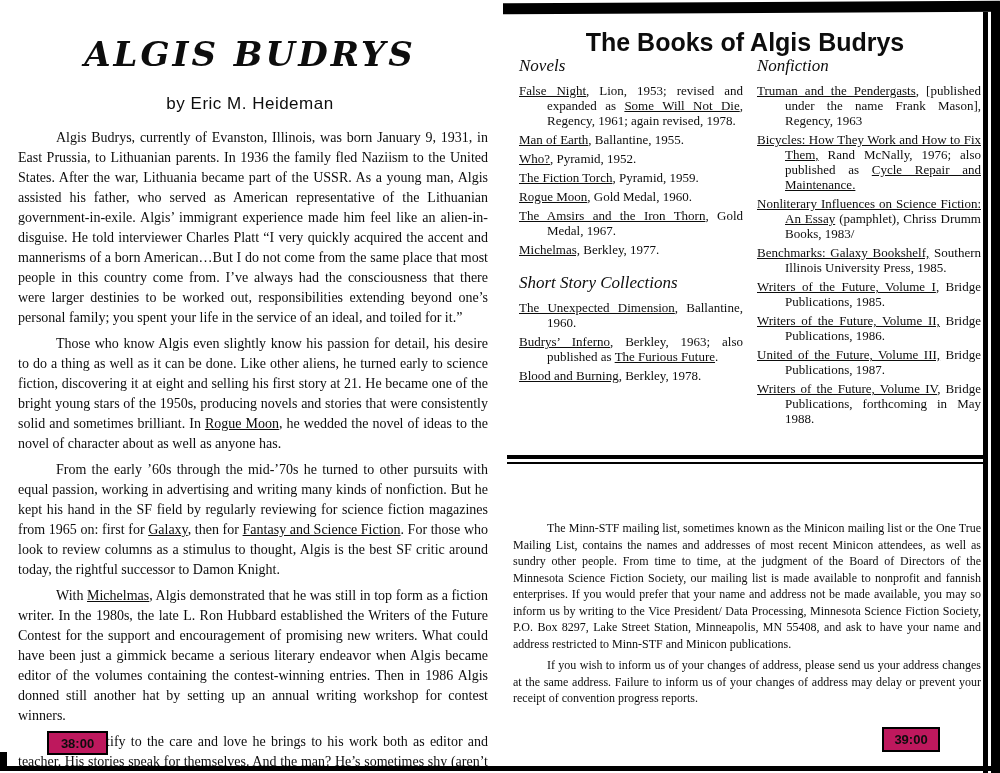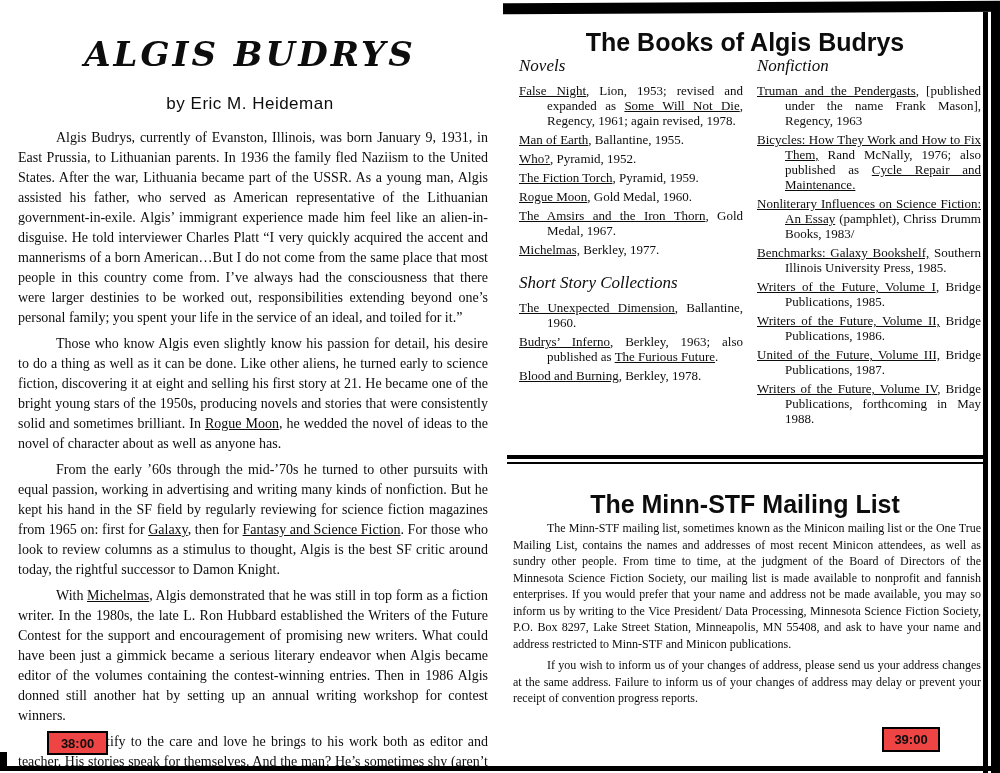--- a/index.html
+++ b/index.html
@@ -78,21 +78,21 @@
   .mailing-body { position: absolute; left: 8px; top: 520px; width: 468px; }
   .mailing-body .para { font-size: 12px; line-height: 16.5px; margin-bottom: 5px; text-indent: 34px; }
 
   
   .pagenum {
     position: absolute;
     border: 2px solid #000;
     display: flex; align-items: center; justify-content: center;
     font-family: "Liberation Sans", sans-serif;
     font-weight: bold; font-size: 13px;
-    background: #ef4444;
+    background: #be185d;
   }
   .pagenum-left { left: 47px; top: 731px; width: 57px; height: 20px; }
   .pagenum-right { left: 377px; top: 727px; width: 54px; height: 21px; }
 
   
   .artifact { position: absolute; background: #000; }
   .artifact-top-right { left: 503px; top: 2px; width: 497px; height: 11px; transform: rotate(-0.3deg); }
   .artifact-right-line { left: 983px; top: 12px; width: 5px; height: 761px; }
   .artifact-right-strip { left: 991px; top: 4px; width: 9px; height: 769px; }
   .artifact-bottom-bar { left: 0; top: 766px; width: 1000px; height: 5px; }
@@ -141,21 +141,20 @@
           <p class="entry"><span class="u">Bicycles: How They Work and How to Fix Them,</span><span> Rand McNally, 1976; also published as </span><span class="u">Cycle Repair and Maintenance.</span></p>
           <p class="entry"><span class="u">Nonliterary Influences on Science Fiction: An Essay</span><span> (pamphlet), Chriss Drumm Books, 1983/</span></p>
           <p class="entry"><span class="u">Benchmarks: Galaxy Bookshelf,</span><span> Southern Illinois University Press, 1985.</span></p>
           <p class="entry"><span class="u">Writers of the Future, Volume I</span><span>, Bridge Publications, 1985.</span></p>
           <p class="entry"><span class="u">Writers of the Future, Volume II,</span><span> Bridge Publications, 1986.</span></p>
           <p class="entry"><span class="u">United of the Future, Volume III,</span><span> Bridge Publications, 1987.</span></p>
           <p class="entry"><span class="u">Writers of the Future, Volume IV</span><span>, Bridge Publications, forthcoming in May 1988.</span></p>
         </div>
     </div>
     <div class="divider"></div>
-    <h2 class="mailing-title">The Minn-STF Mailing List</h2>
     <div class="mailing-body" id="mailing-body">
         <p class="para">The Minn-STF mailing list, sometimes known as the Minicon mailing list or the One True Mailing List, contains the names and addresses of most recent Minicon attendees, as well as sundry other people. From time to time, at the judgment of the Board of Directors of the Minnesota Science Fiction Society, our mailing list is made available to nonprofit and fannish enterprises. If you would prefer that your name and address not be made available, you may so inform us by writing to the Vice President/ Data Processing, Minnesota Science Fiction Society, P.O. Box 8297, Lake Street Station, Minneapolis, MN 55408, and ask to have your name and address restricted to Minn-STF and Minicon publications.</p>
         <p class="para">If you wish to inform us of your changes of address, please send us your address changes at the same address. Failure to inform us of your changes of address may delay or prevent your receipt of convention progress reports.</p>
       </div>
     <div class="pagenum pagenum-right">
       <span>39:00</span>
     </div>
   </div>
 
   <div class="artifact artifact-top-right"></div>

